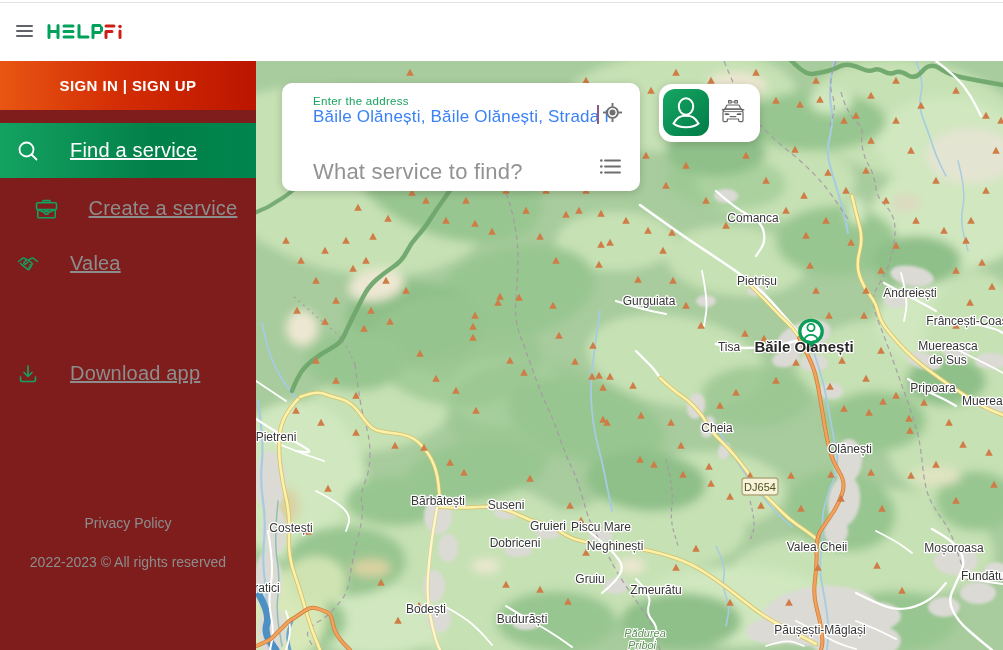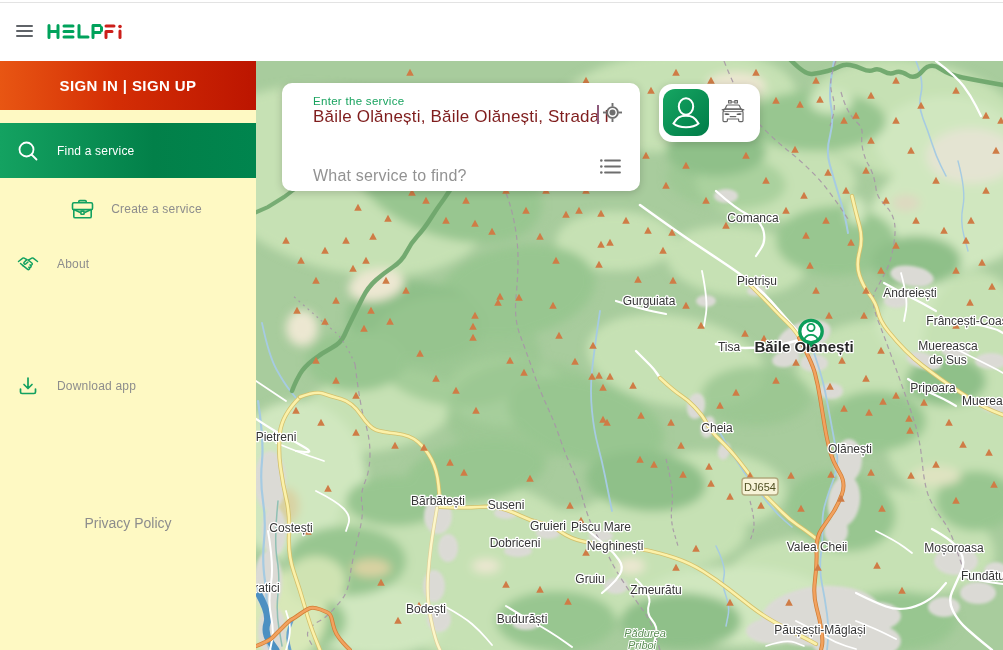--- a/index.html
+++ b/index.html
@@ -2,38 +2,38 @@
 <html><head>
 <meta charset="utf-8">
 <style>
   * { margin:0; padding:0; box-sizing:border-box; }
   html,body { width:1003px; height:650px; overflow:hidden; background:#fff;
     font-family:"Liberation Sans", sans-serif; }
   .header { position:absolute; left:0; top:0; width:1003px; height:61px; background:#fff; z-index:30; }
   .burger { position:absolute; left:16px; top:25px; width:17px; height:12px; }
   .burger div { height:2.4px; background:#5f6368; border-radius:1px; margin-bottom:2.4px; }
   .logo { position:absolute; left:47px; top:24px; }
-  .sidebar { position:absolute; left:0; top:61px; width:256px; height:589px; background:#fef9c3; z-index:20; }
+  .sidebar { position:absolute; left:0; top:61px; width:256px; height:589px; background:#7f1d1d; z-index:20; }
   .signin { position:absolute; left:0; top:0; width:256px; height:49px;
     background:linear-gradient(90deg,#e85613 0%, #d42e05 45%, #bc1500 100%);
     color:#fff; font-weight:bold; font-size:15px; letter-spacing:.4px;
     display:flex; align-items:center; justify-content:center; }
   .mi { position:absolute; left:0; width:256px; height:55px; display:flex; align-items:center; }
   .mi .ic { width:24px; margin-left:16px; display:flex; justify-content:center; }
-  .mi .tx { margin-left:17px; font-size:12px; color:#8d8d8d; letter-spacing:.2px; }
+  .mi .tx { margin-left:30px; font-size:20px; color:#8d8d8d; letter-spacing:.2px;text-decoration:underline; }
   .mi.active { background:linear-gradient(90deg,#14a261 0%, #028049 60%, #00854e 100%); }
   .mi.active .tx { color:#fff; }
   .foot1 { position:absolute; left:0; top:454px; width:256px; text-align:center; color:#8d8d8d; font-size:14px; }
   .foot2 { position:absolute; left:0; top:493px; width:256px; text-align:center; color:#8d8d8d; font-size:14px; }
   .map { position:absolute; left:256px; top:61px; width:631px; height:589px; z-index:1; }
   .card { position:absolute; left:282px; top:83px; width:358px; height:108px; background:#fff;
     border-radius:10px; box-shadow:0 2px 8px rgba(0,0,0,.18); z-index:40; }
   .card .lab { position:absolute; left:31px; top:12px; font-size:11.5px; color:#19a35f; letter-spacing:.3px;}
-  .card .addr { position:absolute; left:31px; top:24px; font-size:17px; color:#7f1d1d; letter-spacing:.2px; white-space:nowrap; }
-  .card .what { position:absolute; left:31px; top:84px; font-size:16px; color:#929292; letter-spacing:.2px; }
+  .card .addr { position:absolute; left:31px; top:24px; font-size:17px; color:#3b82f6; letter-spacing:.2px; white-space:nowrap; }
+  .card .what { position:absolute; left:31px; top:76px; font-size:22px; color:#929292; letter-spacing:.2px; }
   .btns { position:absolute; left:659px; top:84px; width:101px; height:58px; background:#fff;
     border-radius:13px; box-shadow:0 2px 8px rgba(0,0,0,.18); z-index:40; }
   .gbtn { position:absolute; left:4px; top:5px; width:46px; height:47px; border-radius:12px;
     background:linear-gradient(135deg,#16a662 0%, #007c48 100%); }
   .caret { position:absolute; left:315px; top:22px; width:1.6px; height:19px; background:#8d5a7c; }
 </style>
 </head>
 <body>
 <div class="map">
 <svg width="747" height="589" viewBox="0 0 747 589">
@@ -524,34 +524,35 @@
       <svg width="24" height="24" viewBox="0 0 24 24">
           <g fill="none" stroke="#12a160" stroke-width="1.5" stroke-linecap="round" stroke-linejoin="round">
             <path d="M2.5 9.5 L6.8 6.2 Q7.5 5.7 8.2 6.1 L10.8 7.6"></path>
             <path d="M21.5 9.5 L17.2 6.2 Q16.5 5.7 15.8 6.1 L12.4 8.1"></path>
             <path d="M12.2 8 L15.8 11 Q16.8 11.9 15.9 12.8 Q15 13.7 14 12.9 L14.6 13.4 Q15.6 14.3 14.7 15.2 Q13.8 16 12.8 15.2 L13.2 15.5 Q14.1 16.4 13.2 17.2 Q12.4 18 11.4 17.2 L7 13.6"></path>
             <path d="M10.8 7.6 L8.2 10.2 Q7.4 11.1 8.3 11.8 Q9.2 12.5 10 11.8 L12 10"></path>
             <path d="M4.5 11.5 L7 13.6"></path>
           </g>
         </svg>
     </span>
-      <span class="tx">About</span>
+      <span class="tx">Valea</span>
   </div>
-  <div class="mi" style="top:297px;text-align:right;">
+  <div class="mi" style="top:285px;text-align:right;">
     <span class="ic">
       <svg width="22" height="22" viewBox="0 0 22 22">
           <g fill="none" stroke="#12a160" stroke-width="1.7" stroke-linecap="round" stroke-linejoin="round">
             <path d="M11 3 V13 M7 9.5 L11 13.5 L15 9.5"></path>
             <path d="M3.5 14 V17 Q3.5 18.5 5 18.5 H17 Q18.5 18.5 18.5 17 V14"></path>
           </g>
         </svg>
     </span>
       <span class="tx">Download app</span>
   </div>
   <div class="foot1">Privacy Policy</div>
+  <div class="foot2">2022-2023 © All rights reserved</div>
 </div>
 
 <div style="position:absolute;left:0;top:2px;width:1003px;height:1px;background:#e3e3e3;z-index:50;"></div>
 <div class="header">
   <div class="burger">
       <div></div>
       <div></div>
       <div></div>
     </div>
   <svg class="logo" width="80" height="15" viewBox="0 0 80 15">
@@ -563,21 +564,21 @@
     </g>
     <g stroke="#cc1f1a" stroke-width="3" stroke-linecap="round" fill="none">
       <path d="M59 2 H67 M59 7.5 H65 M59 7.5 V13.5"></path>
       <path d="M73 7 V13.5"></path>
     </g>
     <circle cx="73" cy="2.5" r="1.8" fill="#cc1f1a"></circle>
   </svg>
 </div>
 
 <div class="card">
-  <div class="lab">Enter the service</div>
+  <div class="lab">Enter the address</div>
   <div class="addr">Băile Olănești, Băile Olănești, Strada I</div>
   <div class="caret"></div>
   <svg style="position:absolute; left:320px; top:19px;" width="21" height="21" viewBox="0 0 21 21">
     <g stroke="#6f6f6f" stroke-width="1.9" fill="none">
       <circle cx="10.5" cy="10.5" r="5.4"></circle>
       <line x1="10.5" y1="1" x2="10.5" y2="4.6"></line>
         <line x1="10.5" y1="16.4" x2="10.5" y2="20"></line>
       <line x1="1" y1="10.5" x2="4.6" y2="10.5"></line>
         <line x1="16.4" y1="10.5" x2="20" y2="10.5"></line>
     </g>

